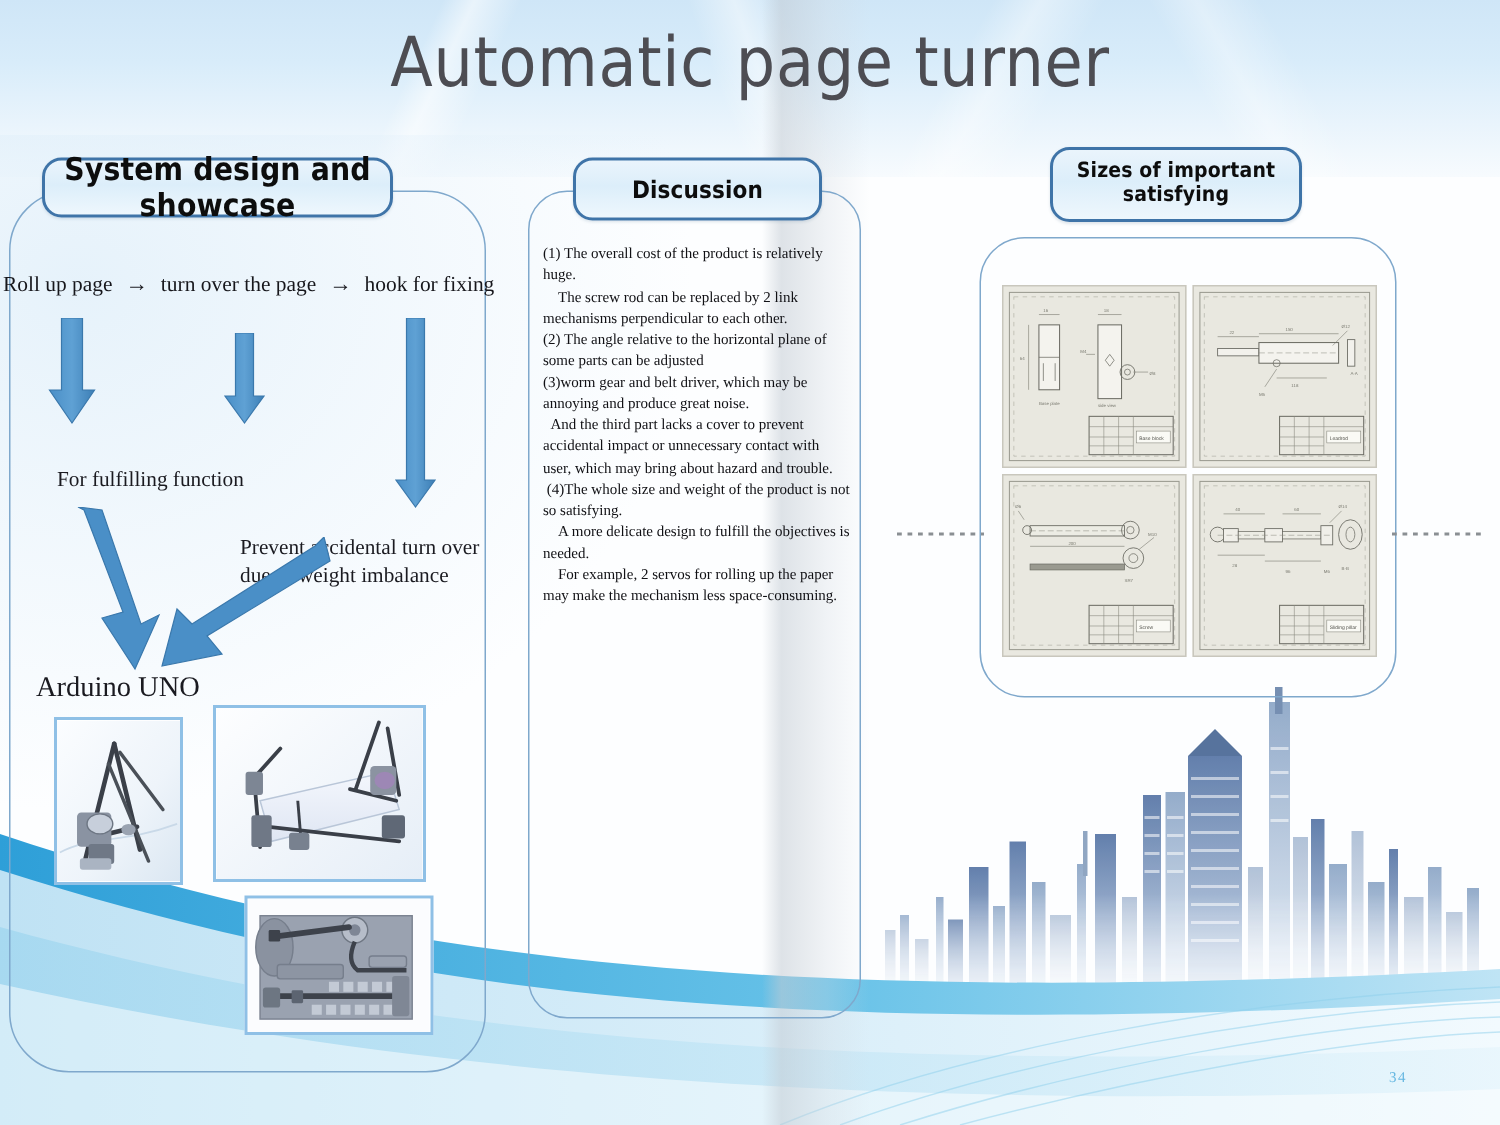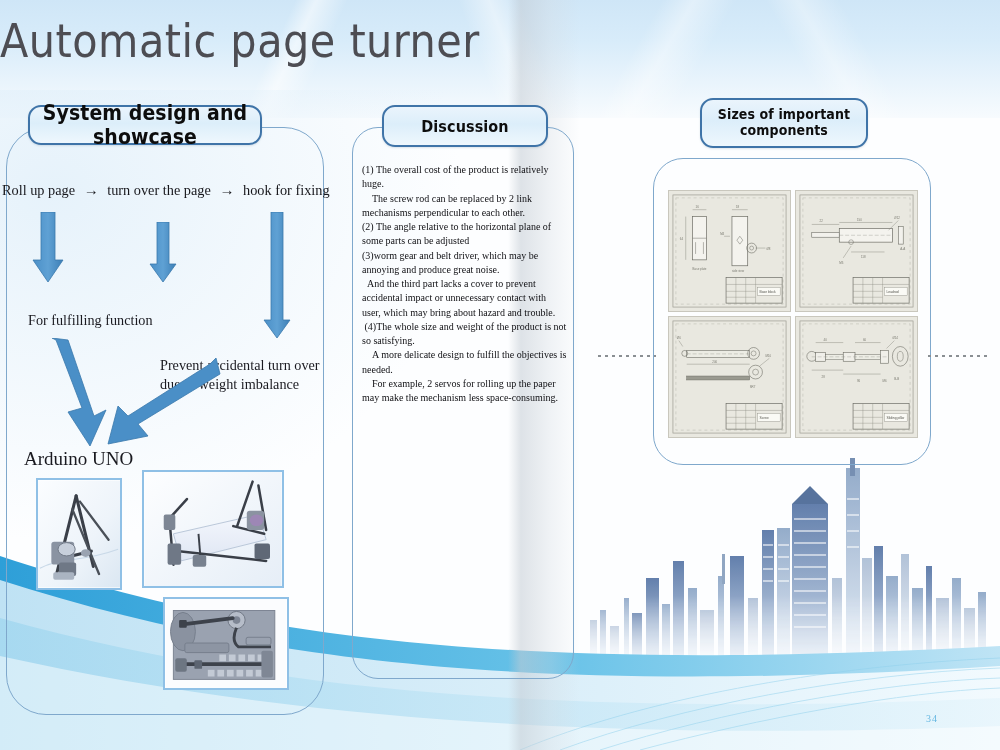--- a/index.html
+++ b/index.html
@@ -88,21 +88,21 @@
     position: absolute; left: 2px; top: 182px; width: 320px;
     font-size: 14.3px; color: #17171c; white-space: nowrap;
     font-family: "Liberation Serif", serif;
   }
   .flowline .arrowch { color:#17171c; font-size:15px; padding:0 5px; }
 
   .lbl {
     position: absolute; color: #1a1a20; font-size: 14.2px;
     font-family: "Liberation Serif", serif; line-height: 1.32;
   }
-  #lbl-fulfill { left: 28px; top: 311px; }
+  #lbl-fulfill { left: 38px; top: 311px; }
   #lbl-prevent { left: 160px; top: 356px; width: 160px; }
   #lbl-arduino { left: 24px; top: 446px; font-size: 19px; }
 
   .arrowsvg { position: absolute; }
 
   
   .thumb {
     position: absolute;
     border: 2px solid #8fc0e6;
     background: #fff;
@@ -257,35 +257,35 @@
     <path d="M0,206 C280,268 600,292 1000,276 L1000,300 L0,300 Z" fill="#ffffff" opacity=".5"></path>
     <g stroke="#8fd0ec" stroke-width="1" fill="none" opacity=".5">
       <path d="M520,300 C640,250 820,216 1000,208"></path>
       <path d="M560,300 C680,256 850,224 1000,218"></path>
       <path d="M600,300 C720,262 880,232 1000,228"></path>
       <path d="M640,300 C760,268 900,242 1000,238"></path>
     </g>
   </svg>
   <div class="bg-vband"></div>
 
-  <div style="position:absolute; left:0; top:14px; width:1000px; 
+  <div style="position:absolute; left:0; top:14px; width:1000px; text-align:center;
               font-family:'DejaVu Sans Condensed','Liberation Sans',sans-serif;
               font-size:46px; color:#4d4d53; letter-spacing:.5px;">Automatic page turner</div>
 
   <div class="panel" id="panel-left"></div>
   <div class="panel" id="panel-mid"></div>
   <div class="panel" id="panel-right"></div>
   <div class="dots-left"></div>
   <div class="dots-right"></div>
 
   <div class="pill" id="pill-system">System design and showcase</div>
   <div class="pill" id="pill-discussion">Discussion</div>
   <div class="pill" id="pill-sizes">
     <span>Sizes of important</span>
-    <span>components</span>
+    <span>satisfying</span>
   </div>
 
   <div class="flowline">
     <span>Roll up page</span>
     <span class="arrowch">→</span>
     <span>turn over the page</span>
     <span class="arrowch">→</span>
     <span>hook for fixing</span>
   </div>
 

